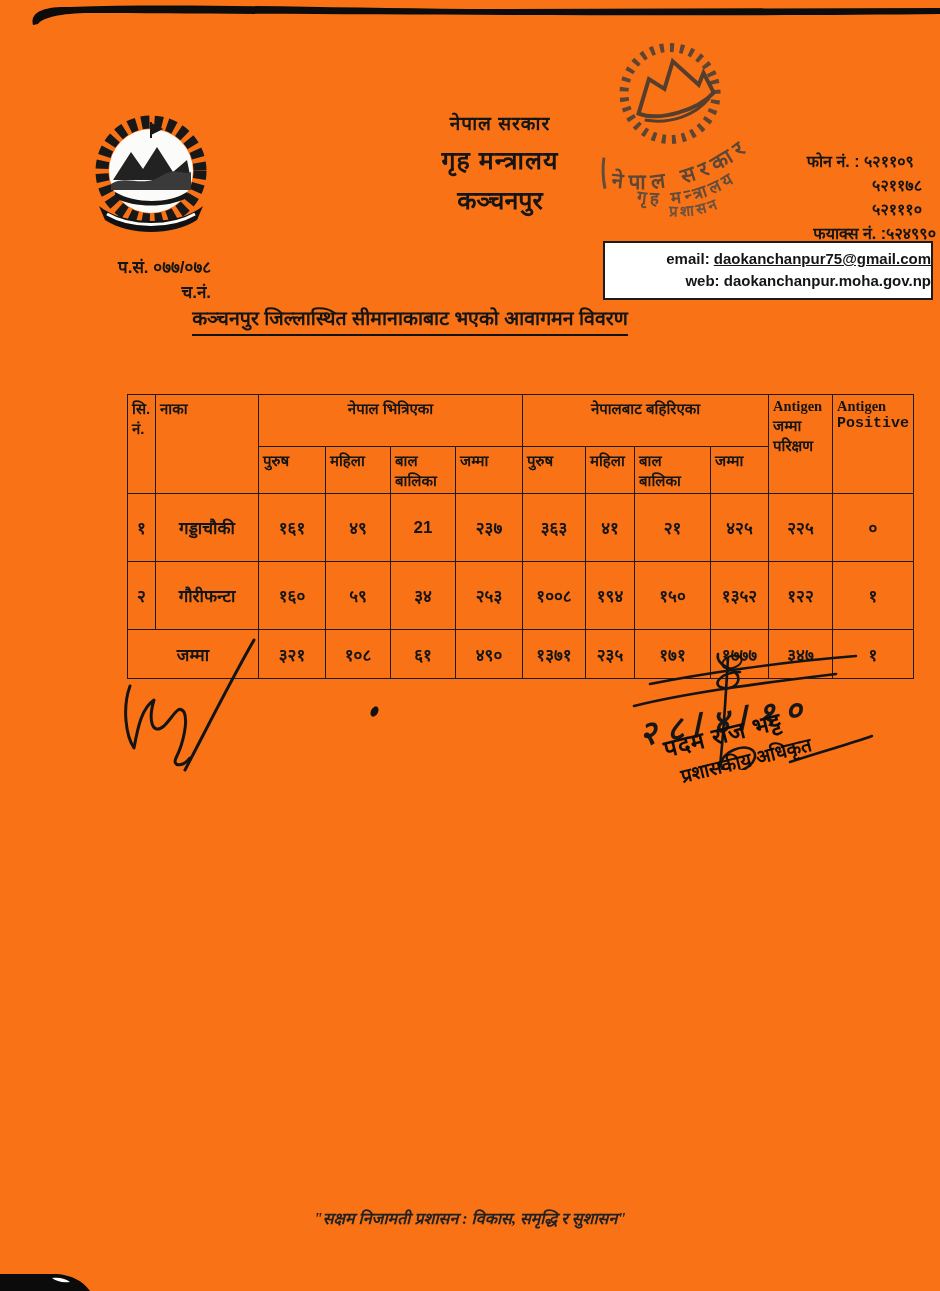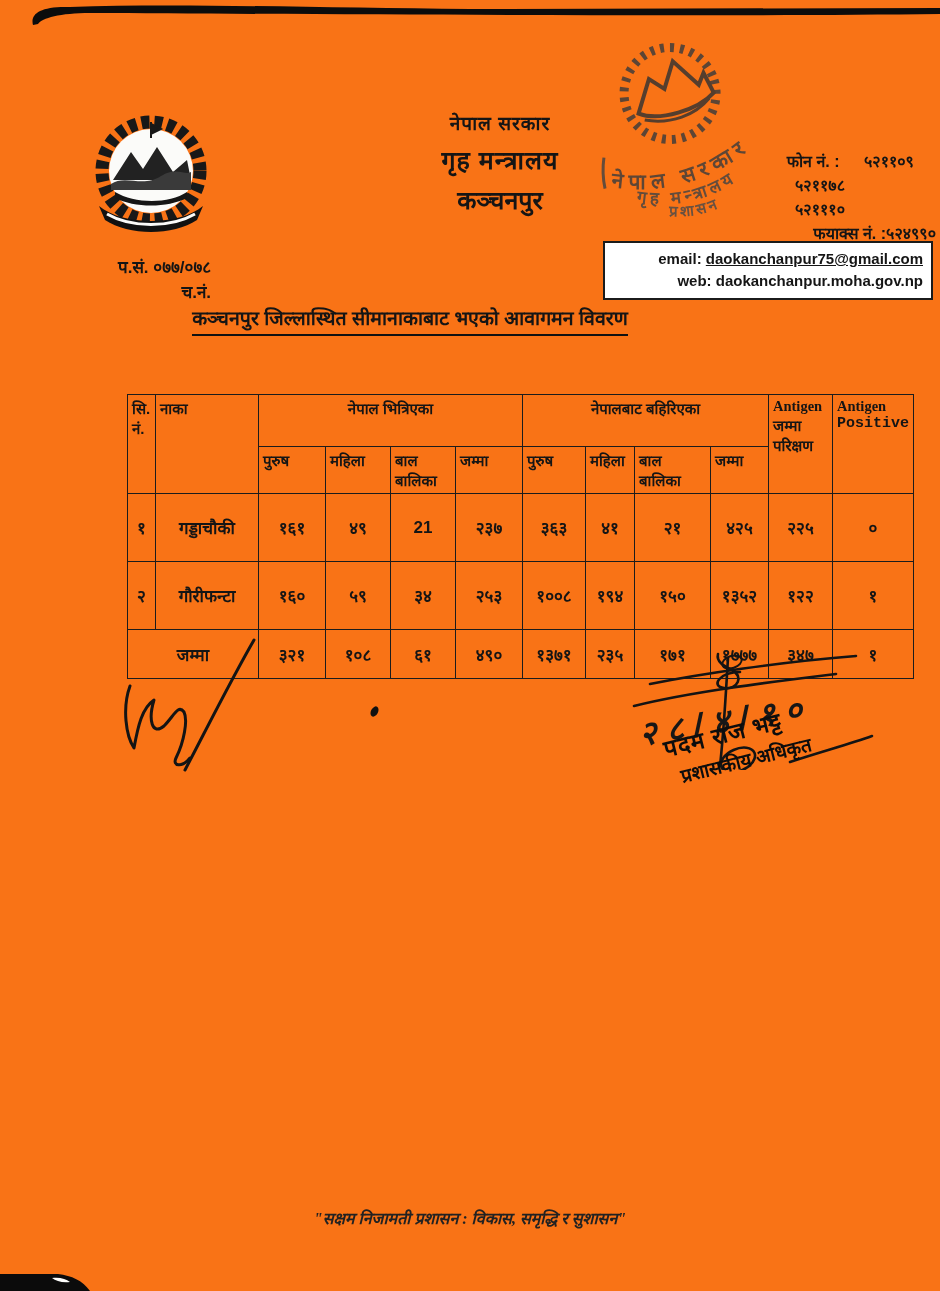--- a/index.html
+++ b/index.html
@@ -12,26 +12,26 @@
 
   
   .head-center{left:260px;top:110px;width:480px;text-align:center;}
   .gov-line{font-size:19px;font-weight:bold;letter-spacing:1px;}
   .ministry-line{font-size:25px;font-weight:bold;margin-top:6px;letter-spacing:1px;}
   .office-line{font-size:39px;font-weight:bold;margin-top:4px;letter-spacing:2px;white-space:nowrap;}
   .district-line{font-size:25px;font-weight:bold;margin-top:6px;}
 
   
   .phones{left:718px;top:150px;width:218px;font-size:16px;font-weight:bold;text-align:right;line-height:24px;}
-  .phones .num{display:inline-block;min-width:72px;text-align:left;margin-left:20px;}
-  .phones .cont{padding-right:14px;text-align:center;}
+  .phones .num{display:inline-block;min-width:72px;text-align:left;}
+  .phones .cont{padding-right:14px;}
 
   
   .email-box{left:603px;top:241px;width:330px;border:2px solid #1b1b1b;background:#fff;
-    padding:5px 8px 6px 8px;font-size:15px;font-weight:bold;text-align:right;line-height:22px;box-sizing:border-box;}
+    padding:5px 0 6px 8px;font-size:15px;font-weight:bold;text-align:right;line-height:22px;box-sizing:border-box;}
   .email-box .uline{text-decoration:underline;}
 
   
   .refs{left:118px;top:255px;font-size:17px;font-weight:bold;line-height:25px;text-align:right;}
 
   
   .title-block{left:0;top:304px;width:820px;text-align:center;}
   .doc-title{display:inline-block;font-size:19.5px;font-weight:bold;border-bottom:2px solid #111;padding-bottom:3px;}
   .doc-date{margin-top:9px;font-size:17px;font-weight:bold;}
 

